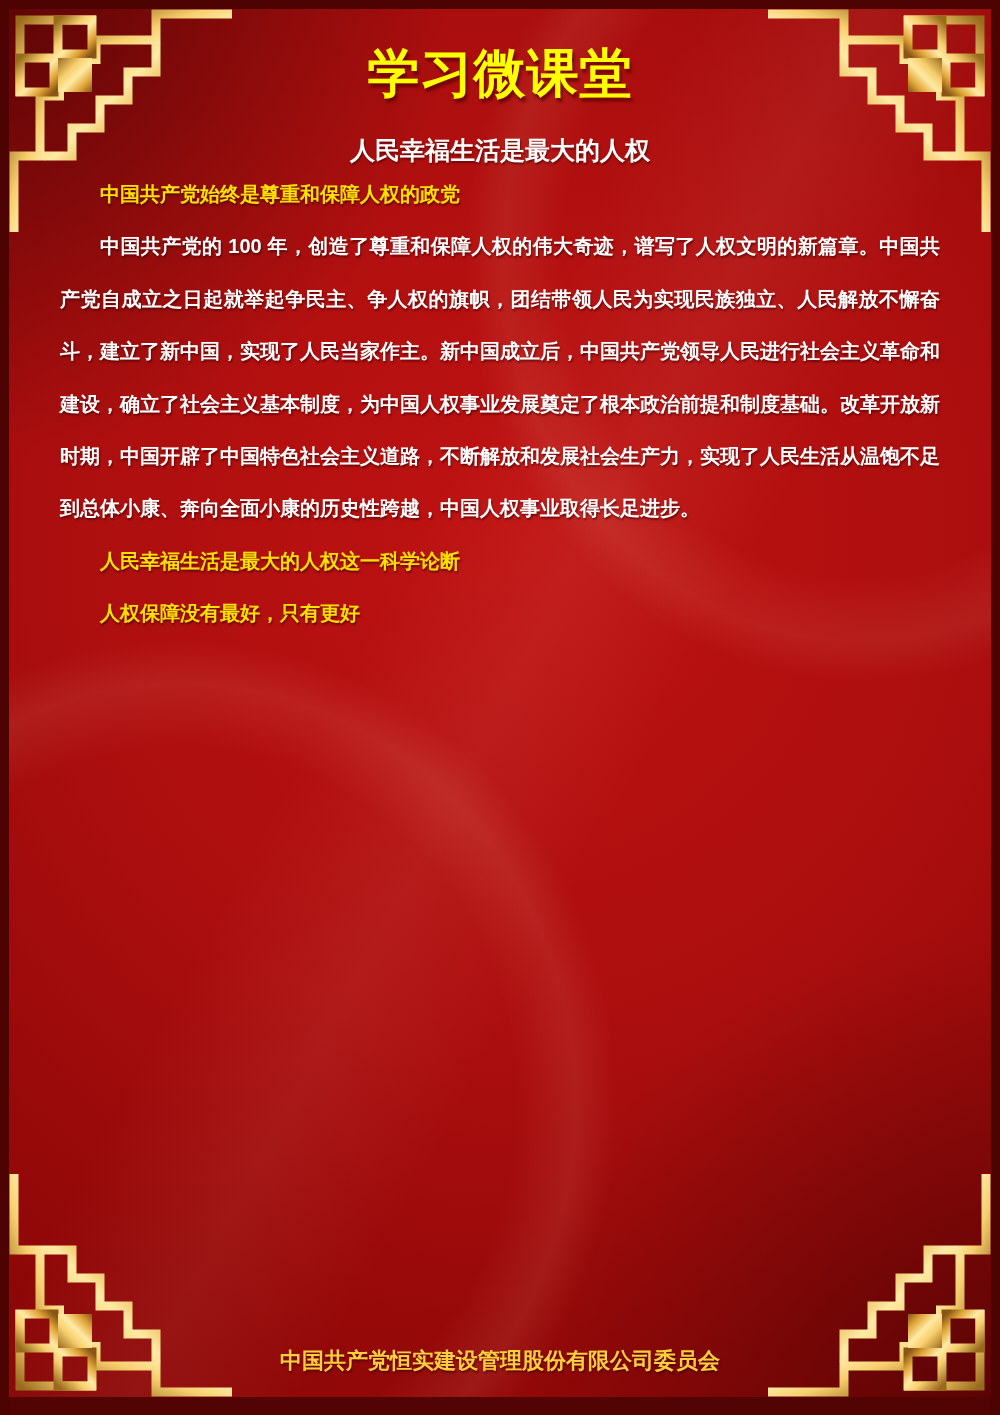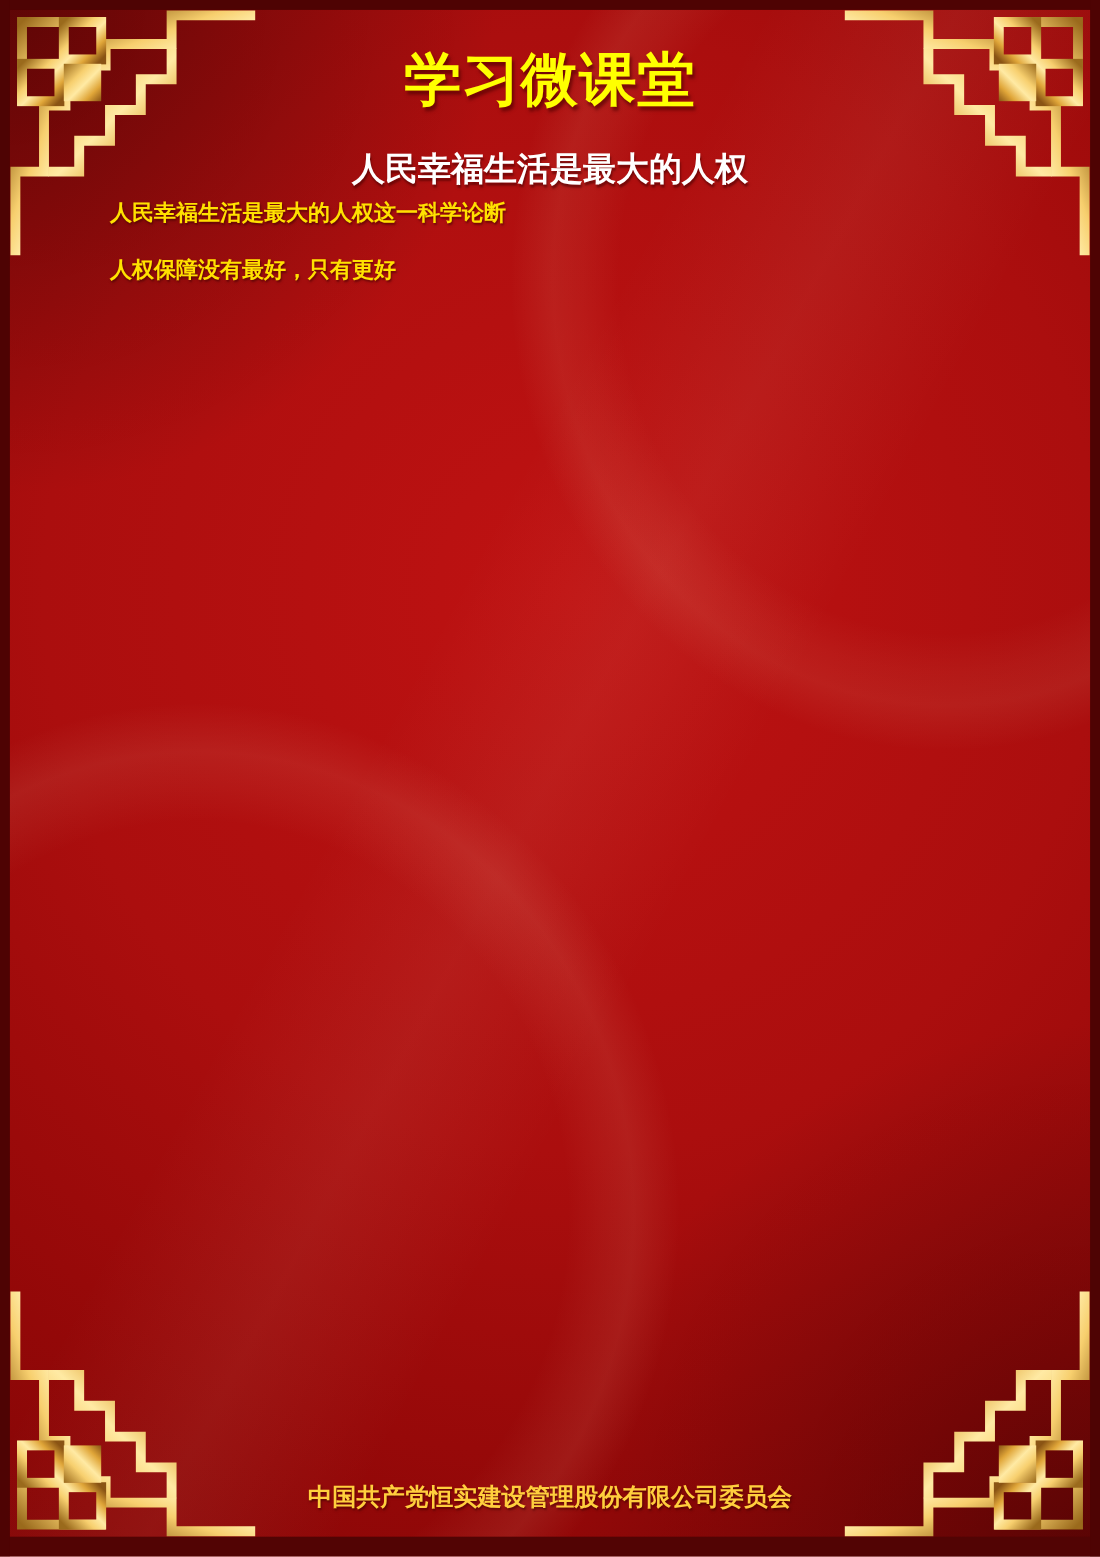--- a/index.html
+++ b/index.html
@@ -16,21 +16,21 @@
   }
   .frame-svg{position:absolute;inset:0;pointer-events:none;}
   .title{
     position:absolute;top:44px;left:0;width:100%;text-align:center;
     font-size:52px;font-weight:bold;line-height:1.15;letter-spacing:1px;
     color:var(--title,#ffff00);
     text-shadow:2px 4px 3px rgba(80,0,0,.65);
   }
   .subtitle{
     position:absolute;top:134px;left:0;width:100%;text-align:center;
-    font-size:30px;font-weight:bold;color:var(--body_white,#ffffff);
+    font-size:25px;font-weight:bold;color:var(--body_white,#ffffff);
     text-shadow:1px 2px 2px rgba(70,0,0,.6);
   }
   .article{
     position:absolute;top:168px;left:60px;width:880px;
   }
   .blk{
     margin:0;font-size:20px;font-weight:bold;line-height:52.4px;
     text-align:justify;text-indent:2em;
     text-shadow:1px 2px 2px rgba(60,0,0,.6);
   }
@@ -87,17 +87,19 @@
   <use href="#corner"></use>
   <use href="#corner" transform="translate(1000,0) scale(-1,1)"></use>
   <use href="#corner" transform="translate(0,1406) scale(1,-1)"></use>
   <use href="#corner" transform="translate(1000,1406) scale(-1,-1)"></use>
 </svg>
 
 <div class="title">学习微课堂</div>
 <div class="subtitle">人民幸福生活是最大的人权</div>
 
 <div class="article" id="article">
+    <p class="blk heading">中国共产党始终是尊重和保障人权的政党</p>
+    <p class="blk body-white">中国共产党的 100 年，创造了尊重和保障人权的伟大奇迹，谱写了人权文明的新篇章。中国共产党自成立之日起就举起争民主、争人权的旗帜，团结带领人民为实现民族独立、人民解放不懈奋斗，建立了新中国，实现了人民当家作主。新中国成立后，中国共产党领导人民进行社会主义革命和建设，确立了社会主义基本制度，为中国人权事业发展奠定了根本政治前提和制度基础。改革开放新时期，中国开辟了中国特色社会主义道路，不断解放和发展社会生产力，实现了人民生活从温饱不足到总体小康、奔向全面小康的历史性跨越，中国人权事业取得长足进步。</p>
     <p class="blk heading">人民幸福生活是最大的人权这一科学论断</p>
     <p class="blk heading">人权保障没有最好，只有更好</p>
   </div>
 
 <div class="footer">中国共产党恒实建设管理股份有限公司委员会</div>
 
 </body></html>

